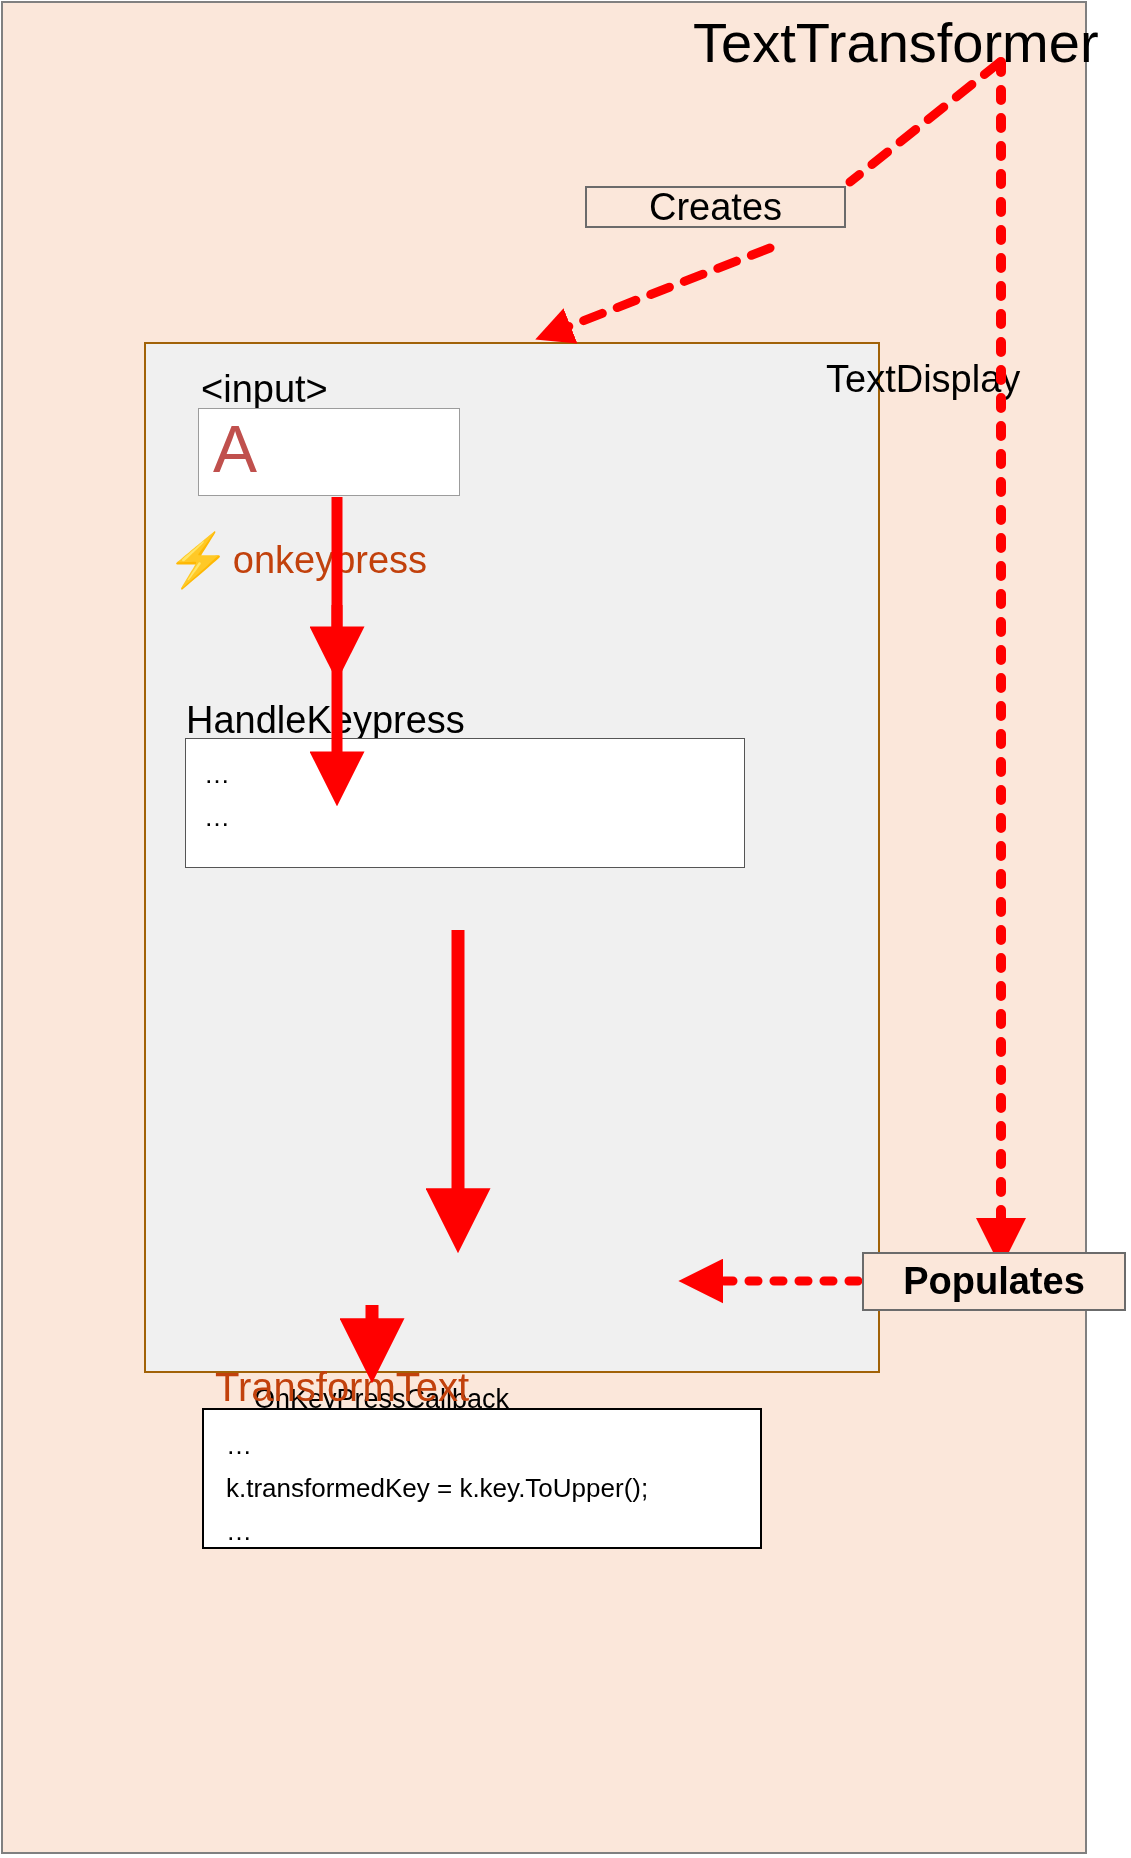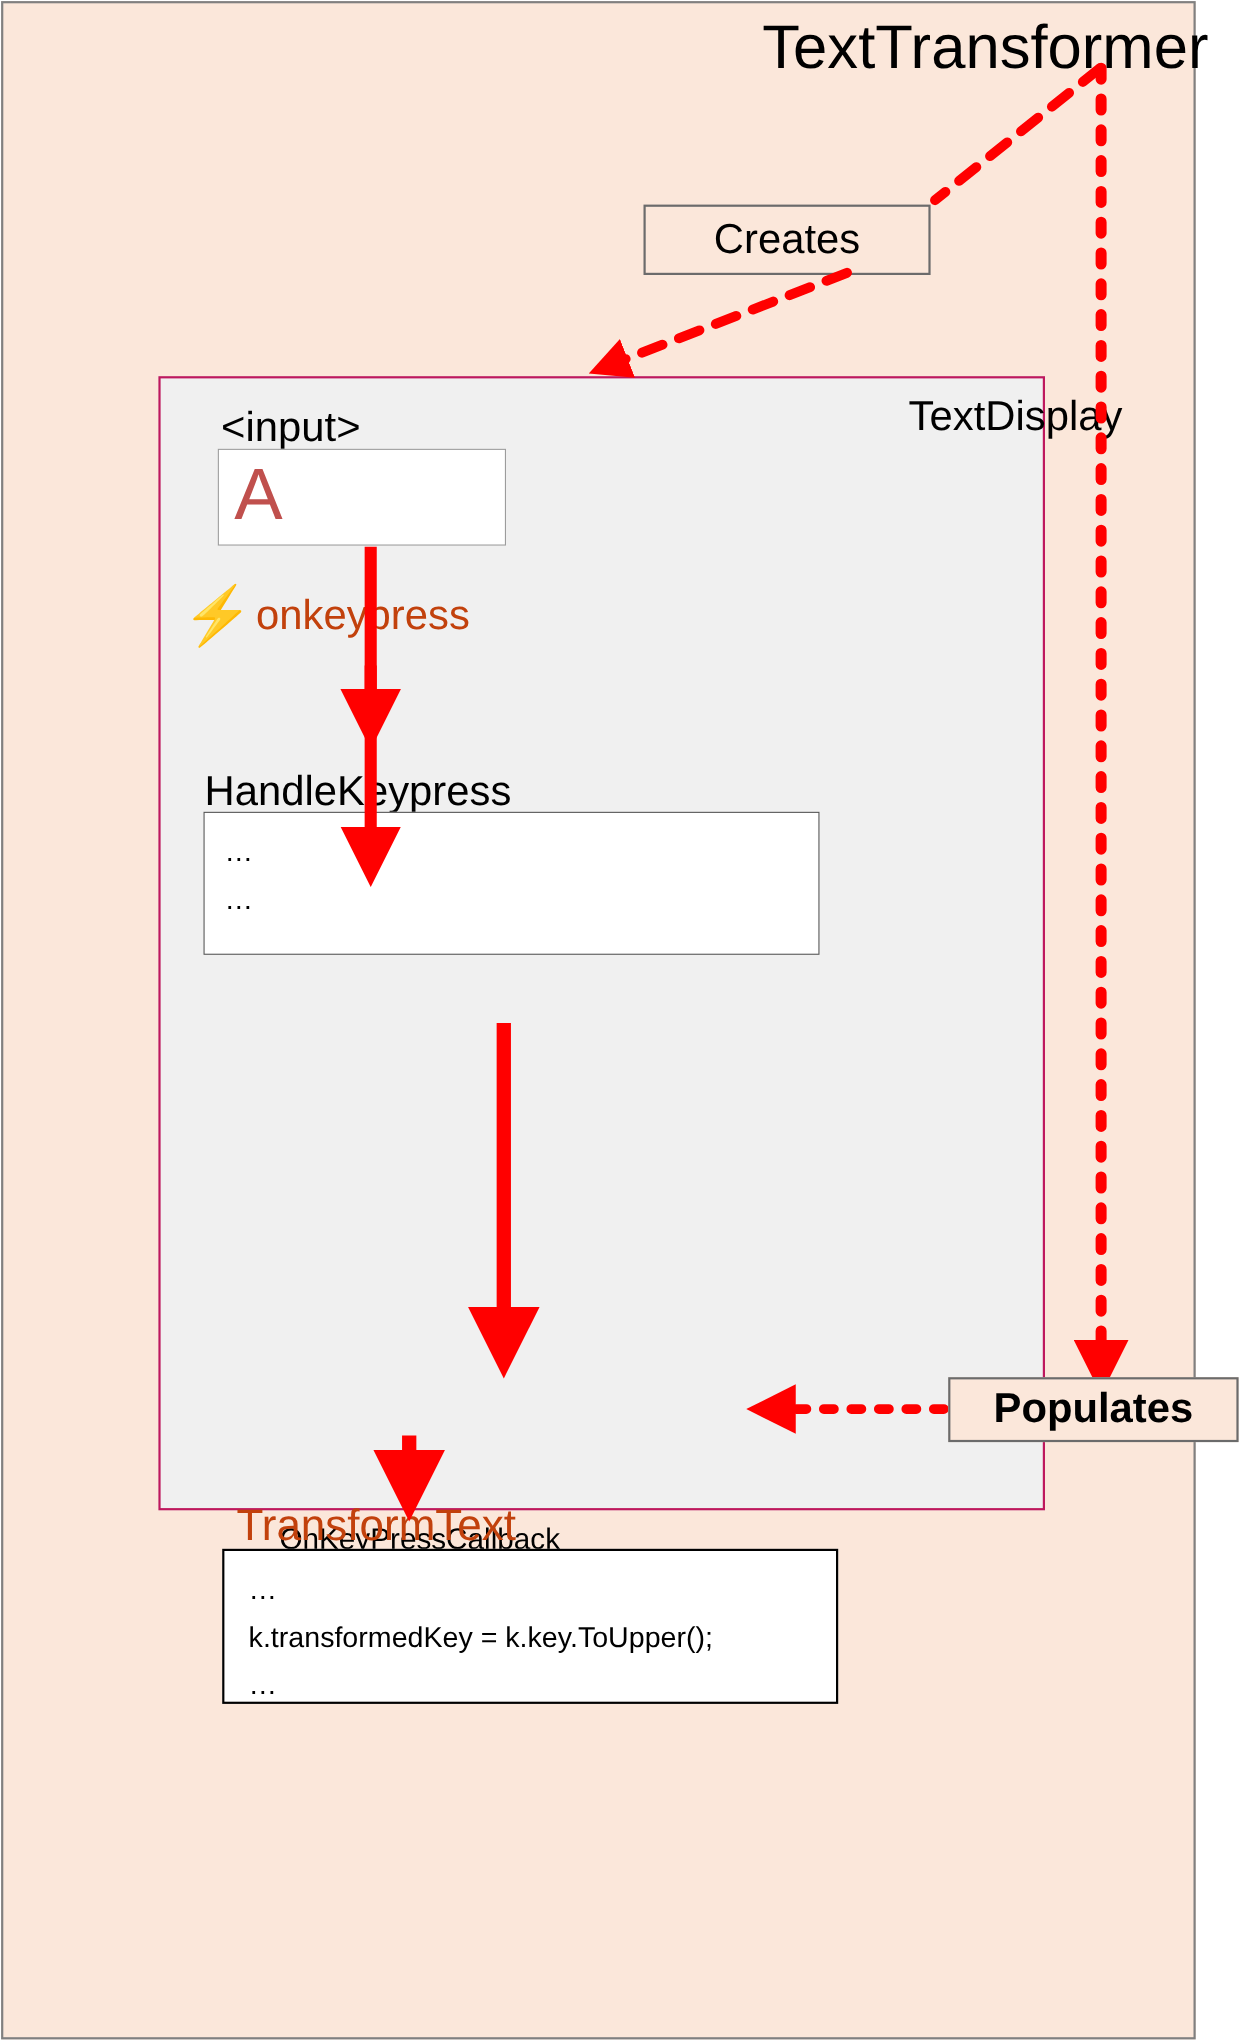--- a/index.html
+++ b/index.html
@@ -37,21 +37,21 @@
     white-space: nowrap;
     line-height: 1.1;
   }
 
   
   #creates-box {
     position: absolute;
     left: 585px;
     top: 186px;
     width: 261px;
-    height: 64px;
+    height: 42px;
     background: #fbe7da;
     border: 2px solid #6b6b6b;
     box-sizing: border-box;
     display: flex;
     align-items: center;
     justify-content: center;
     font-size: 38px;
     color: #000000;
   }
 
@@ -72,24 +72,24 @@
     color: #000000;
     z-index: 6;
     font-weight: bold;
   }
 
   
   #textdisplay-panel {
     position: absolute;
     left: 141px;
     top: 339px;
-    width: 806px;
+    width: 736px;
     height: 1031px;
     background: #f0f0f0;
-    border: 2px solid #be185d;
+    border: 2px solid #a16207;
     box-sizing: border-box;
   }
 
   #textdisplay-title {
     position: absolute;
     left: 680px;
     top: 14px;
     font-size: 38px;
     color: #000000;
     white-space: nowrap;

